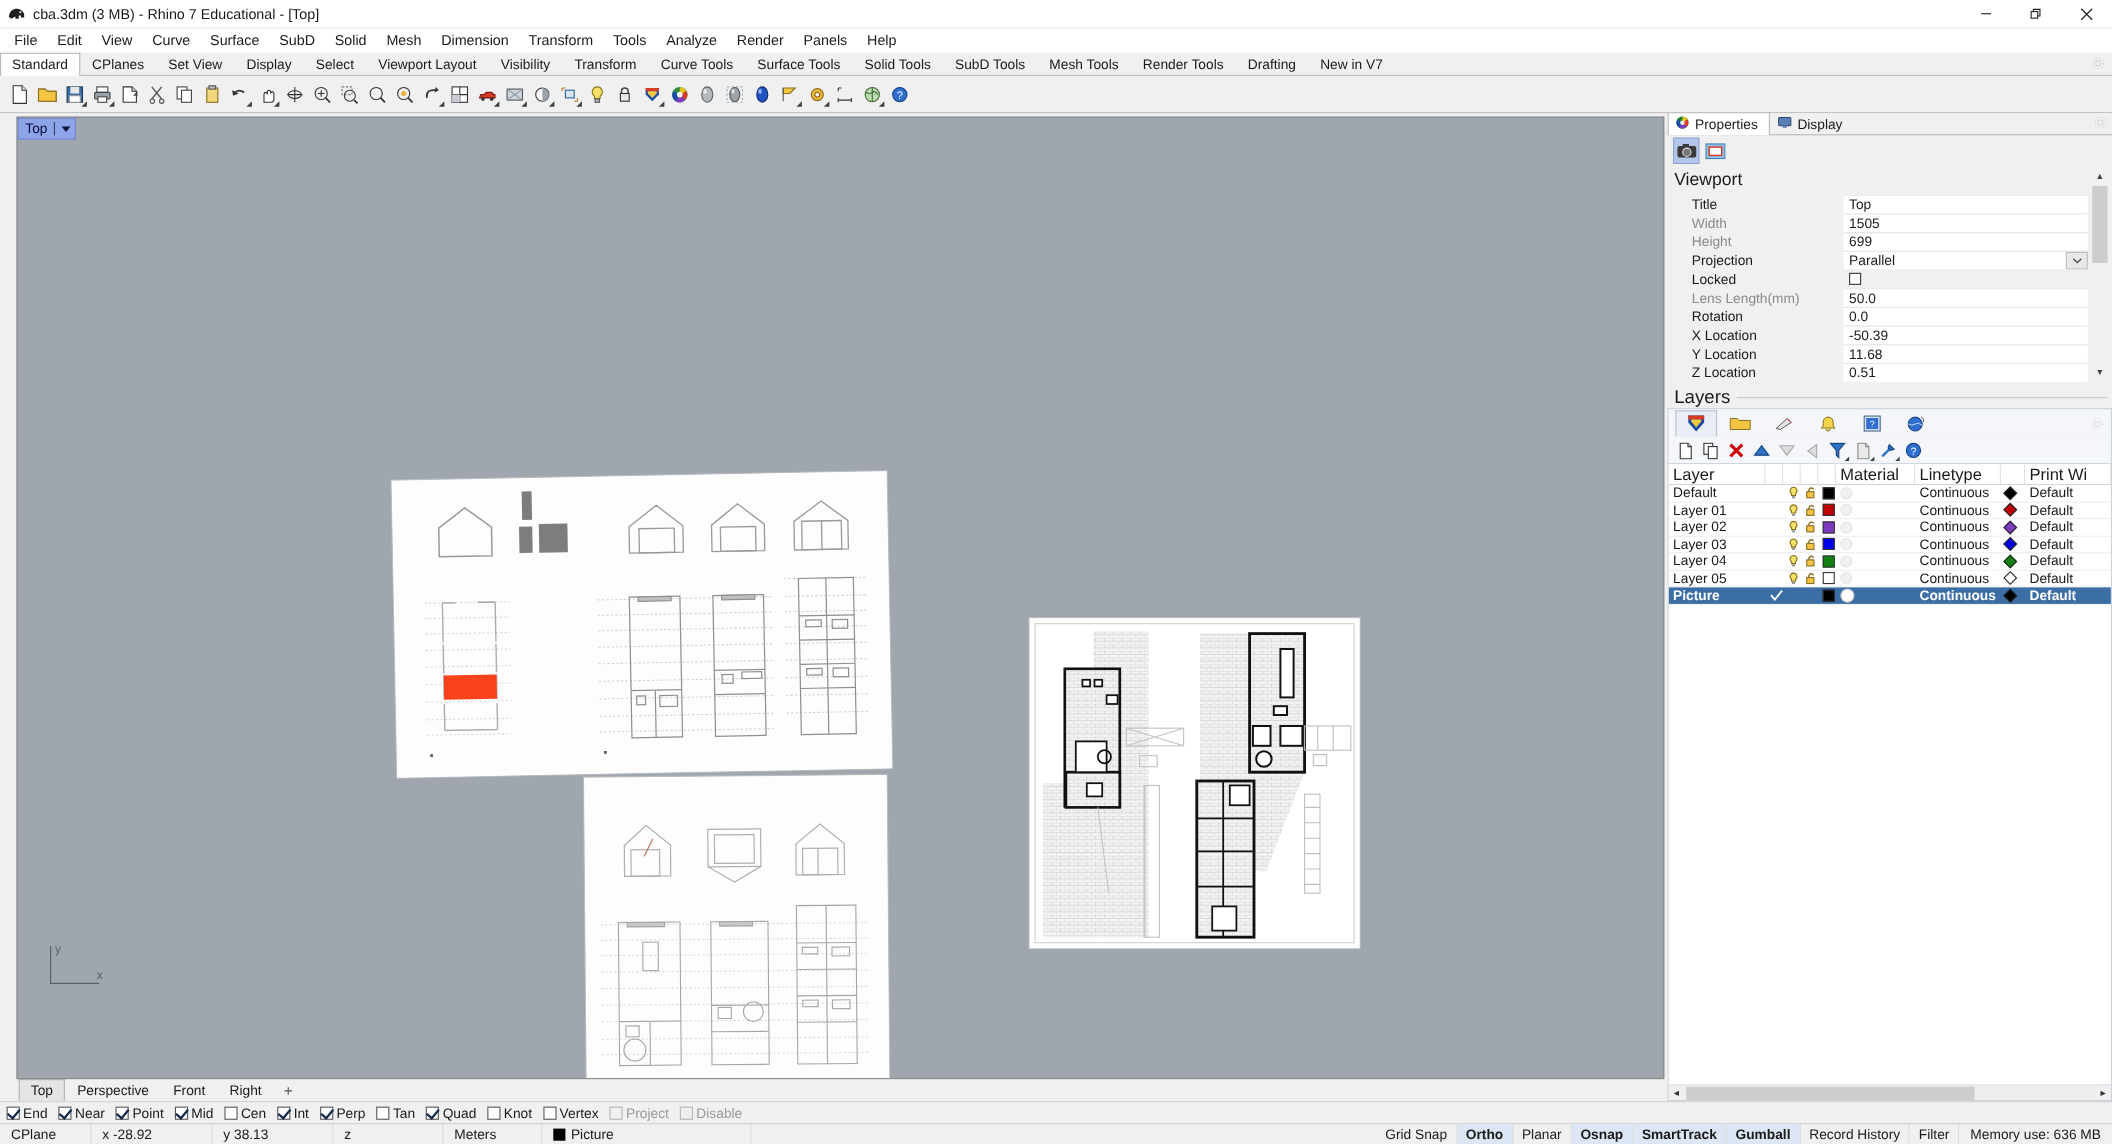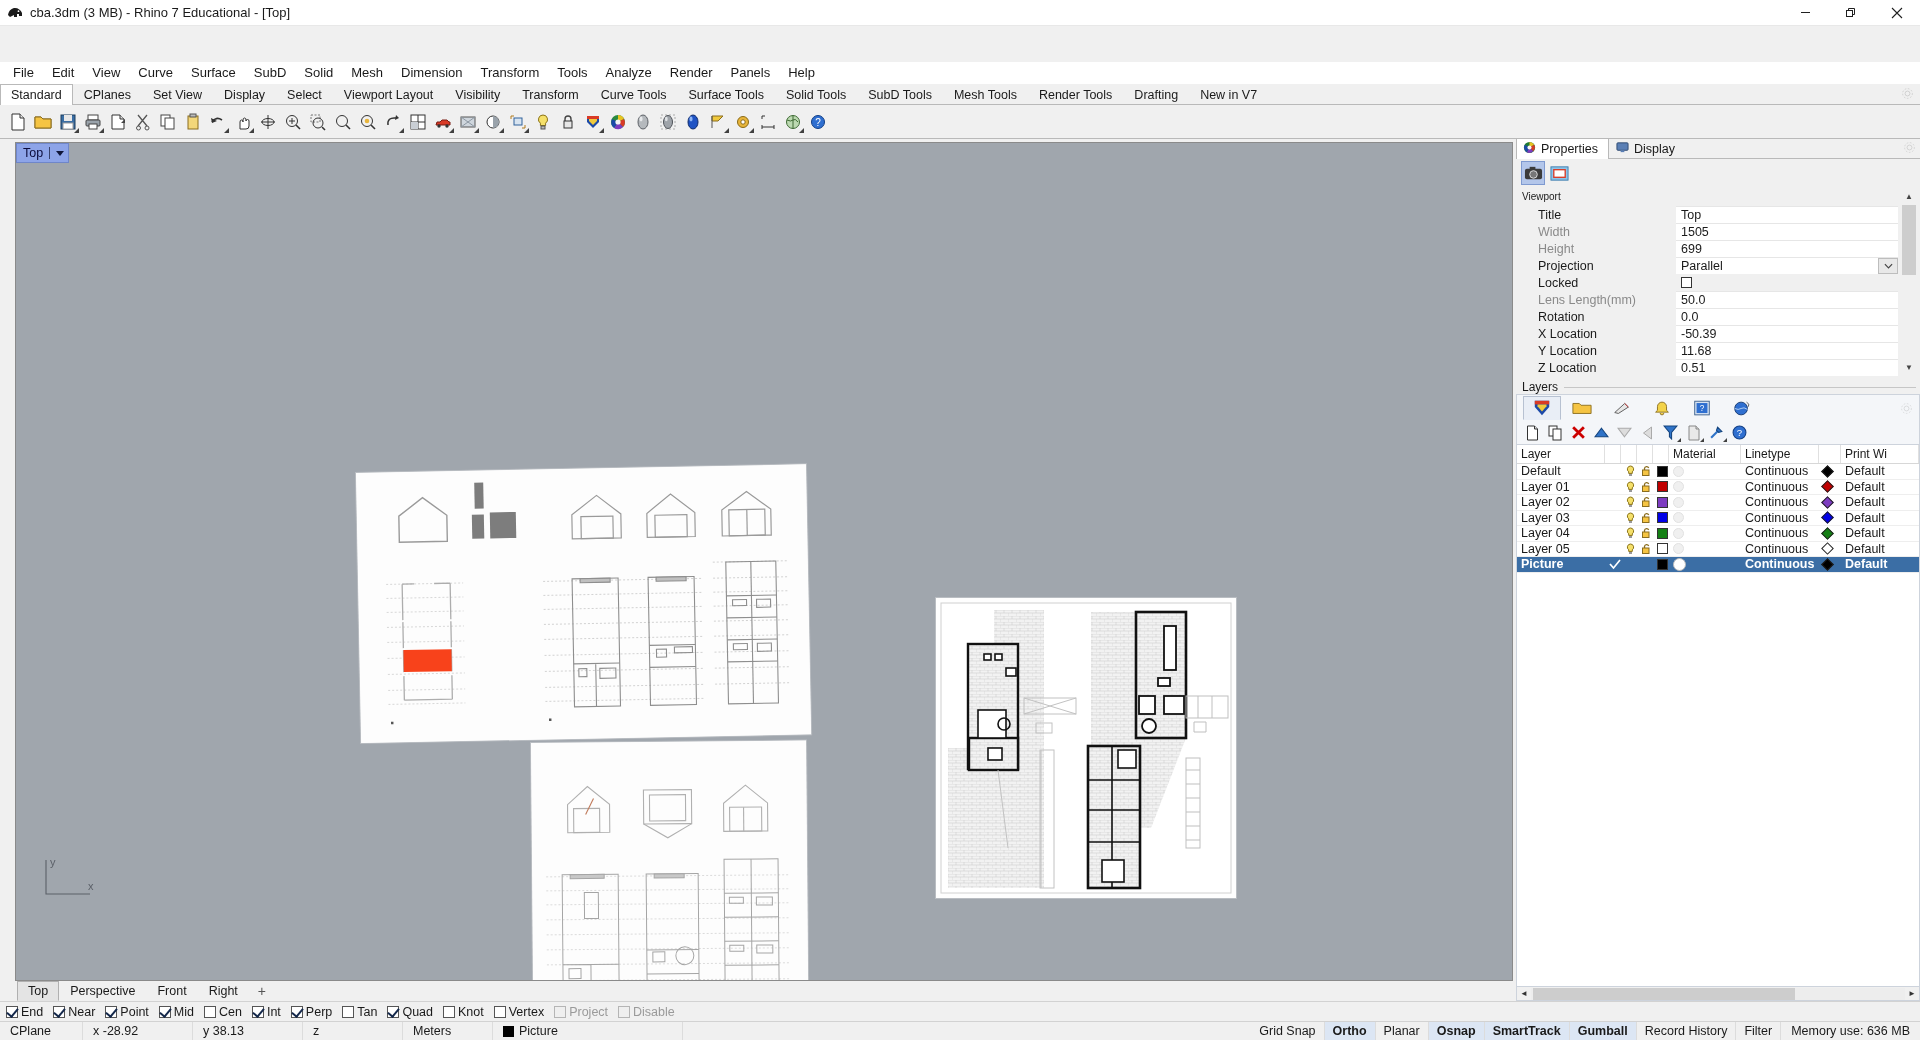--- a/index.html
+++ b/index.html
@@ -23,21 +23,21 @@
     position: relative; flex: none;
   }
   .titlebar .title-text { font-size: 13px; color: #1a1a1a; }
   .titlebar .spacer { flex: 1; }
   .wbtn {
     width: 46px; height: 26px; display: flex; align-items: center; justify-content: center;
     font-size: 13px; color: #202020;
   }
 
   
-  .menubar { height: 22px; background:#ffffff; display:flex; align-items:center; padding-left: 4px; margin-top: 36px; }
+  .menubar { height: 22px; background:#ffffff; display:flex; align-items:center; padding-left: 4px; }
   .menubar .mi { padding: 2px 9px; font-size: 13px; color:#1a1a1a; line-height:18px; }
   .cmd-wrap { background:#f0f0f0; padding: 4px 0 0 0; }
   .cmd-outer { border:1px solid #9e9e9e; background:#fff; margin:0 2px; height: 76px; }
   .cmd-line {
     height: 22px; display:flex; align-items:center; background:#ffffff;
     border:1px solid #9e9e9e; border-top:none; margin: 0 2px; position: relative;
   }
   .cmd-label { font-weight: bold; font-size: 13px; padding-left: 6px; }
   .cmd-input { flex:1; height: 18px; border:none; outline:none; font-family:"Liberation Sans",sans-serif; font-size:13px; padding-left:2px;}
   .cmd-caret { width:1px; height:14px; background:#000; margin-left:3px; }
@@ -93,47 +93,47 @@
   .panel-tabs { height:20px; display:flex; align-items:flex-end; position:relative; background:#f0f0f0; border-bottom:1px solid #b9b9b9;}
   .panel-tab { display:flex; align-items:center; gap:5px; font-size:12.5px; padding:2px 10px 2px 6px; border:1px solid transparent; border-bottom:none; position:relative; top:1px;}
   .panel-tab.active { background:#fff; border-color:#b9b9b9;}
   .panel-tabs .gear { position:absolute; right:4px; top:2px; width:13px; height:13px; opacity:.4;}
 
   .prop-iconrow { height:28px; display:flex; align-items:center; gap:4px; padding-left:6px; background:#f0f0f0;}
   .prop-icon { width:22px;height:22px; display:flex;align-items:center;justify-content:center;}
   .prop-icon.sel { background:#b3c6ea; outline:1px solid #7f9ad0;}
 
   .prop-body { background:#f0f0f0; position:relative; }
-  .sect-title { font-size:10px; padding: 4px 0 4px 6px; color:#1a1a1a; }
+  .sect-title { font-size:16px; padding: 4px 0 4px 6px; color:#1a1a1a; }
   .prow { display:flex; height:17px; align-items:stretch; font-size:12.5px;}
   .prow .pk { width:160px; padding-left:22px; display:flex; align-items:center; color:#1a1a1a;}
   .prow .pk.dim { color:#8a8a8a; }
   .prow .pv { flex:1; background:#fff; border-top:1px solid #e6e6e6; display:flex; align-items:center; padding-left:5px; margin-right:22px; position:relative;}
   .prow .pv.plain { background:#f0f0f0; border-top:none; }
   .combo-arrow { position:absolute; right:0; top:0; bottom:0; width:20px; background:#e8e8e8; border:1px solid #bdbdbd; display:flex;align-items:center;justify-content:center;}
   .chk-sq { width:11px;height:11px;border:1px solid #333;background:#fff;}
   .prop-scroll { position:absolute; right:4px; top:2px; bottom:2px; width:14px; background:#f0f0f0; }
   .prop-scroll .thumb { position:absolute; top:16px; height:70px; left:0; right:0; background:#cdcdcd;}
   .prop-scroll .ar { position:absolute; left:0;right:0;height:14px; display:flex;align-items:center;justify-content:center;font-size:8px;color:#444;}
 
   
   .layers-group { flex:1; display:flex; flex-direction:column; min-height:0; margin-top:4px; }
-  .grp-head { font-size:12px; color:#1a1a1a; padding-left:6px; display:flex; align-items:center; gap:6px;}
+  .grp-head { font-size:17px; color:#1a1a1a; padding-left:6px; display:flex; align-items:center; gap:6px;}
   .grp-head .line { flex:1; height:1px; background:#c6c6c6; margin-right:4px;}
   .lay-tabs { height:27px; display:flex; align-items:center; gap:2px; padding-left:6px; background:#f4f6f9; border:1px solid #cdd3dc; border-bottom:none; position:relative;}
   .lay-tab { width:38px; height:24px; display:flex;align-items:center;justify-content:center;}
   .lay-tab.active { background:#e9eef6; border:1px solid #b7c1d1; border-bottom-color:#e9eef6;}
   .lay-tabs .gear { position:absolute; right:6px; top:7px; width:13px;height:13px;opacity:.35;}
   .lay-toolbar { height:24px; display:flex; align-items:center; gap:4px; padding-left:6px; background:#f4f6f9; border:1px solid #cdd3dc; border-top:none;}
   .lti { width:19px;height:19px;display:flex;align-items:center;justify-content:center;position:relative;}
   .lti .corner { position:absolute; right:-1px; bottom:0px; width:0;height:0;
      border-left:4px solid transparent; border-bottom:4px solid #404040; }
 
   .lay-table { background:#fff; border:1px solid #cdd3dc; border-top:none; flex:1; display:flex; flex-direction:column; min-height:0; overflow:hidden;}
-  .lay-hrow { display:flex; height:19px; font-size:12px; border-bottom:1px solid #d7d7d7; background:#fff;}
+  .lay-hrow { display:flex; height:19px; font-size:15px; border-bottom:1px solid #d7d7d7; background:#fff;}
   .lay-hrow .hc { display:flex; align-items:center; padding-left:4px; border-right:1px solid #e0e0e0; color:#1a1a1a;}
   .lay-row { display:flex; height:15.5px; font-size:12.5px; align-items:center; border-bottom:1px solid #eeeeee;}
   .lay-row.sel { background:#3b6ea5; color:#fff; font-weight:bold;}
   .lay-row .c { display:flex; align-items:center; padding-left:4px; height:100%;}
   .swatch { width:11px;height:11px; border:1px solid #333; }
   .matcircle { width:11px;height:11px;border-radius:50%;background:#f0f0f0; border:1px solid #e2e2e2;}
   .matcircle.on { background:#fff; border:1px solid #bbb; width:13px;height:13px;}
   .diamond { width:9px;height:9px; transform:rotate(45deg); border:1px solid #222;}
   .lay-scroll-x { height:14px; background:#f0f0f0; display:flex; align-items:center; border:1px solid #cdd3dc; border-top:none;}
   .lay-scroll-x .ar { width:14px; text-align:center; font-size:8px; color:#333;}

